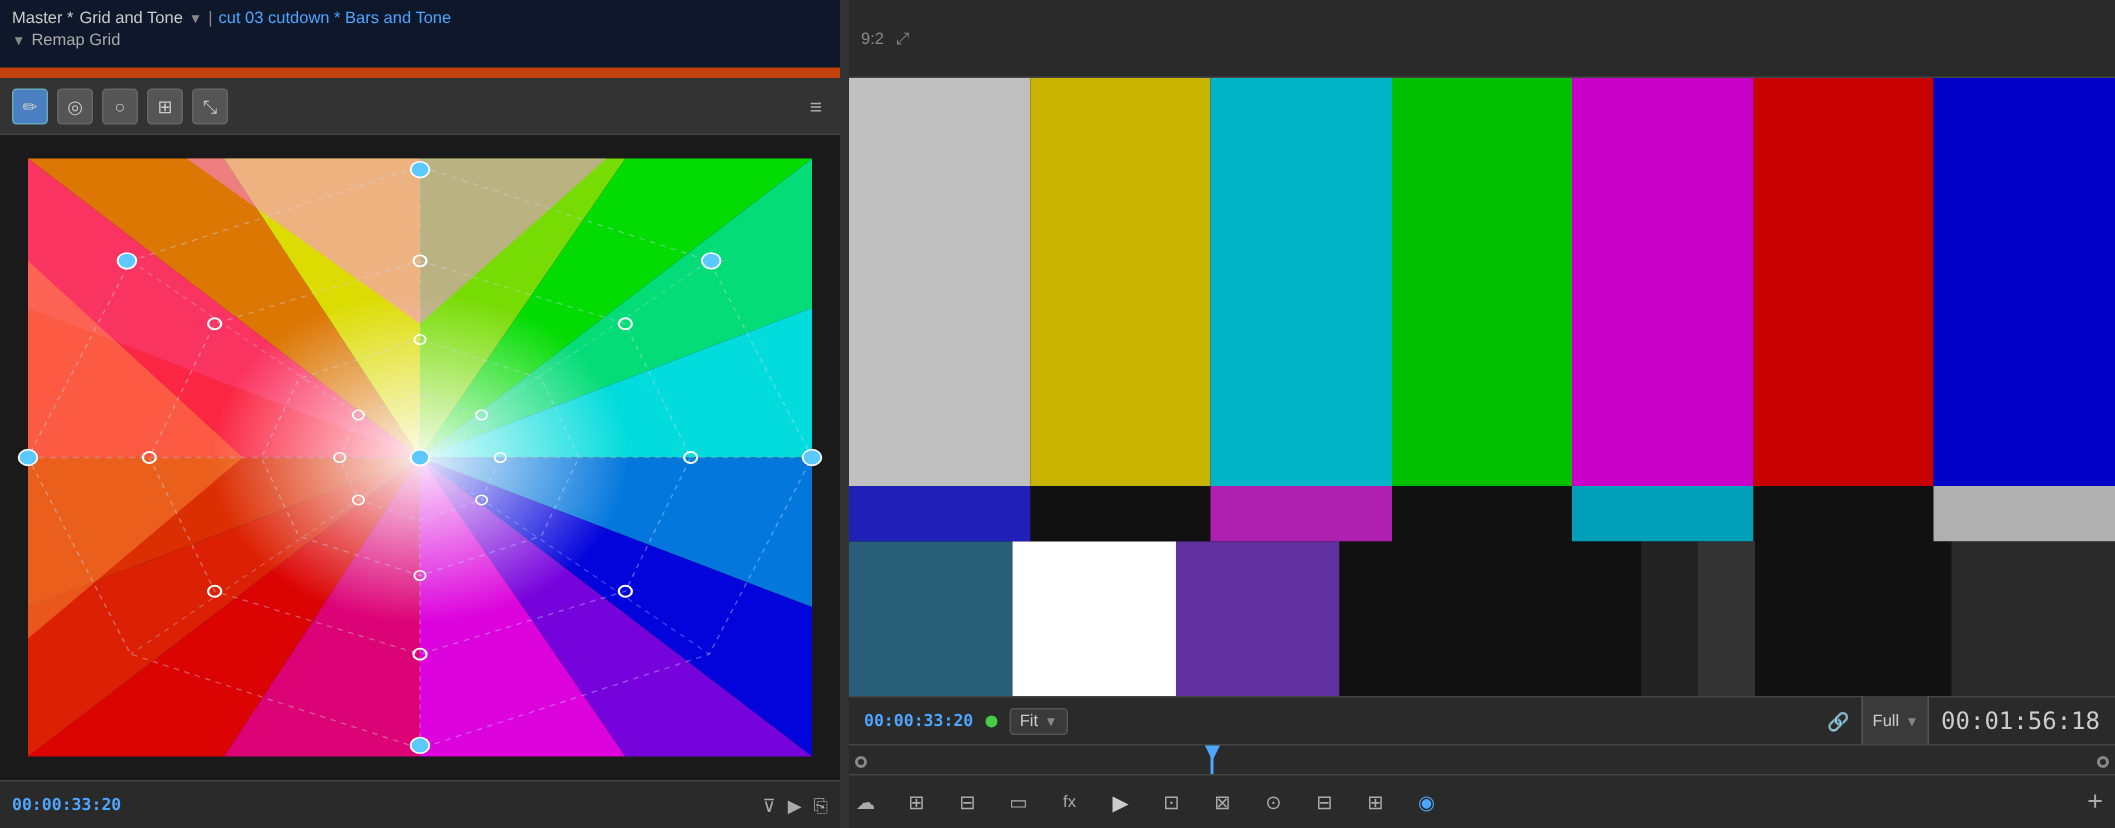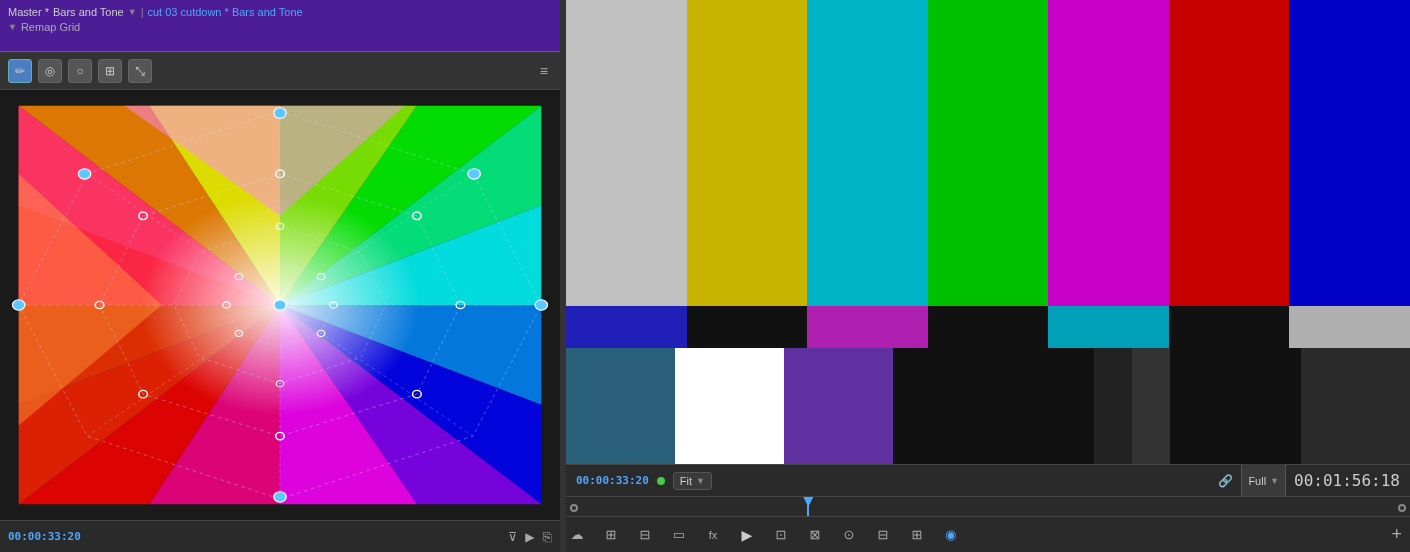--- a/index.html
+++ b/index.html
@@ -22,22 +22,22 @@
       display: flex;
       flex-direction: column;
       flex-shrink: 0;
     }
 
     .top-bar {
       height: 52px;
       display: flex;
       flex-direction: column;
       padding: 6px 8px 4px 8px;
-      background: #4c1d95;
-      border-bottom: 1px solid #c2410c;
+      background: #0f172a;
+      border-bottom: 7px solid #c2410c;
     }
 
     .breadcrumb-row {
       display: flex;
       align-items: center;
       gap: 4px;
       font-size: 11px;
       color: #ccc;
     }
 
@@ -377,21 +377,21 @@
     }
   </style>
 </head>
 <body>
 
 <div class="left-panel">
 
   <div class="top-bar">
     <div class="breadcrumb-row">
       <span>Master *</span>
-      <span style="cursor:pointer;">Bars and Tone</span>
+      <span style="cursor:pointer;">Grid and Tone</span>
       <span class="chevron-dropdown">▼</span>
       <span style="color:#888">|</span>
       <span class="breadcrumb-link">cut 03 cutdown * Bars and Tone</span>
     </div>
     <div class="remap-grid-row">
       <span class="remap-chevron">▼</span>
       <span class="remap-label">Remap Grid</span>
     </div>
   </div>
 
@@ -509,20 +509,26 @@
       <span class="bottom-icon-btn">▶</span>
       <span class="bottom-icon-btn">⎘</span>
     </div>
   </div>
 </div>
 
 <div class="panel-divider"></div>
 
 <div class="right-panel">
 
+  <div class="timeline-header">
+    <div class="timeline-info">
+      <span>9:2</span>
+      <span>⤢</span>
+    </div>
+  </div>
 
   <div class="video-preview">
     <div class="smpte-bars">
 
       <div class="bars-top">
         <div class="bar" style="background:#c0c0c0"></div>
         <div class="bar" style="background:#c8b400"></div>
         <div class="bar" style="background:#00b4c8"></div>
         <div class="bar" style="background:#00c000"></div>
         <div class="bar" style="background:#c800c8"></div>

